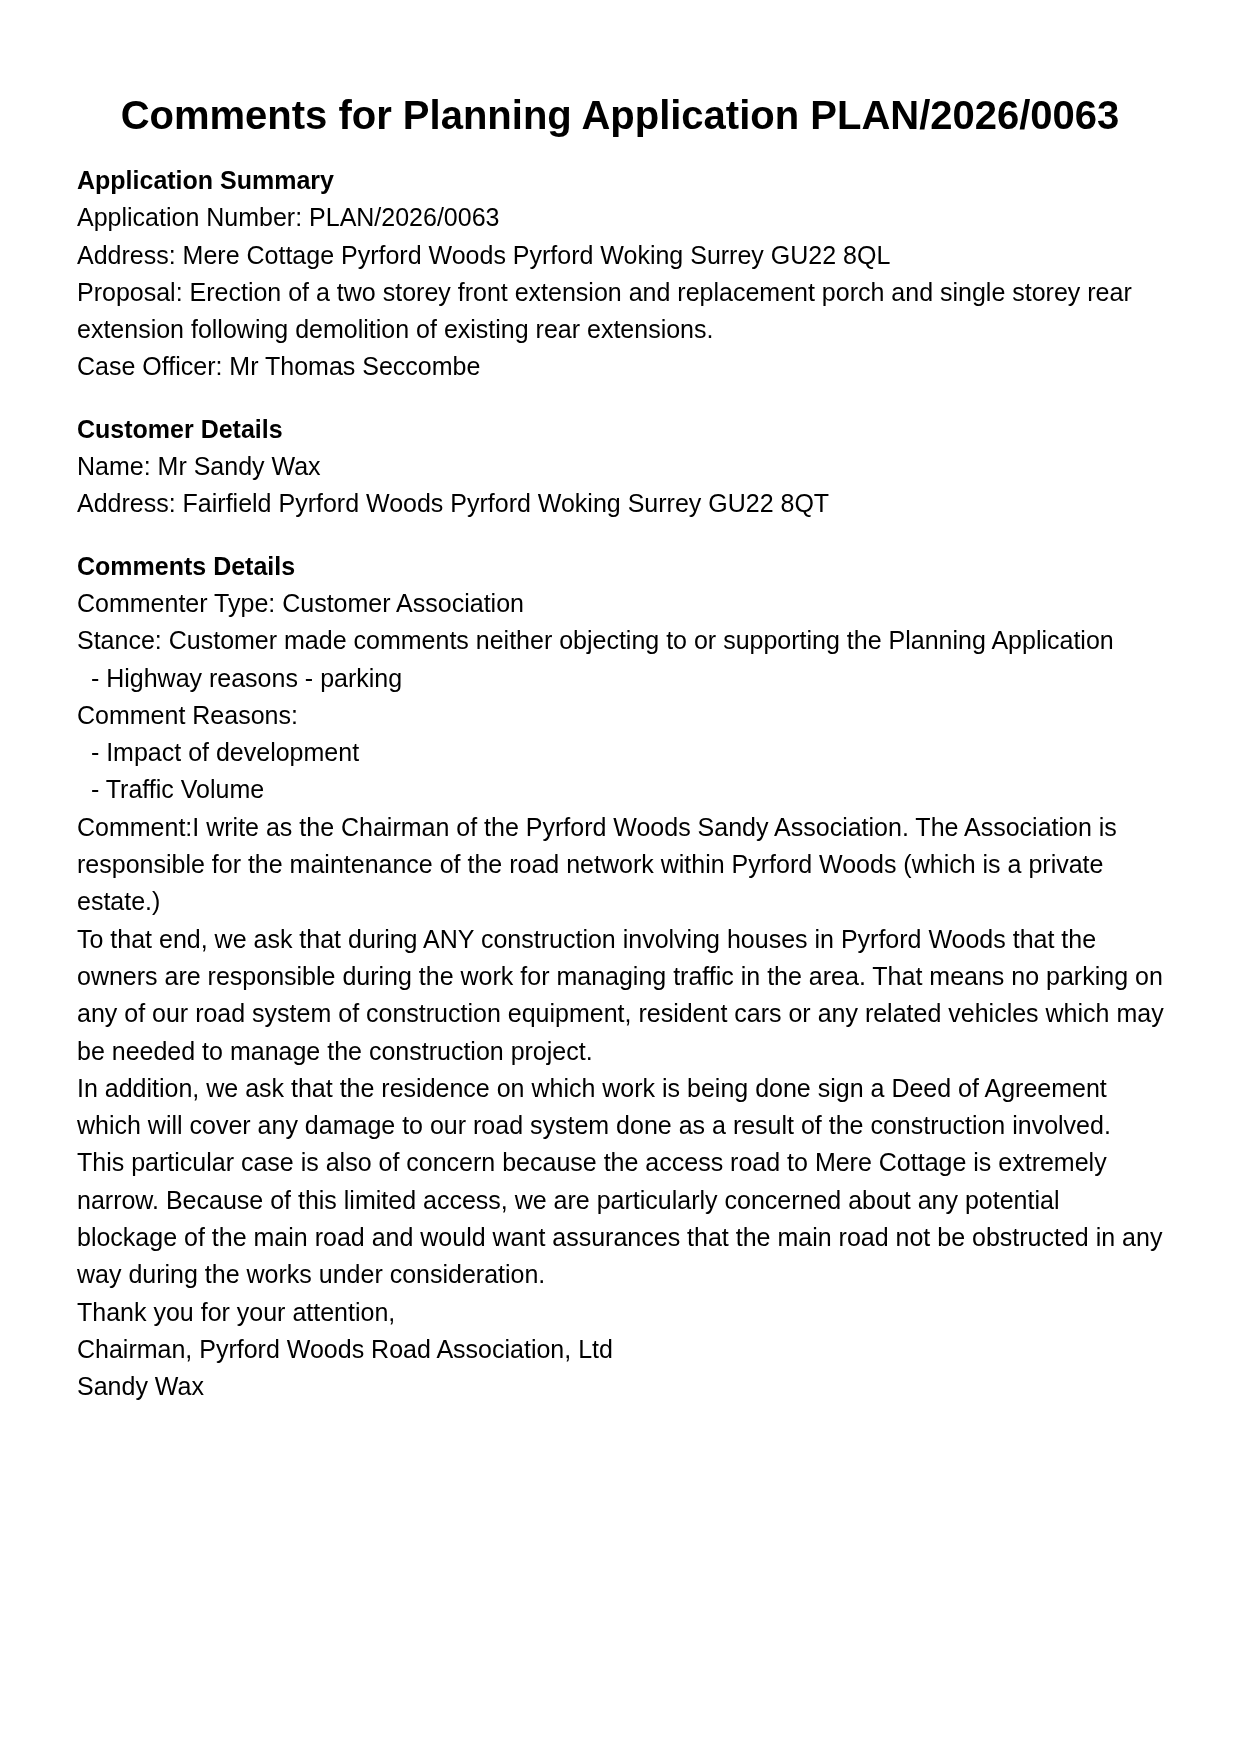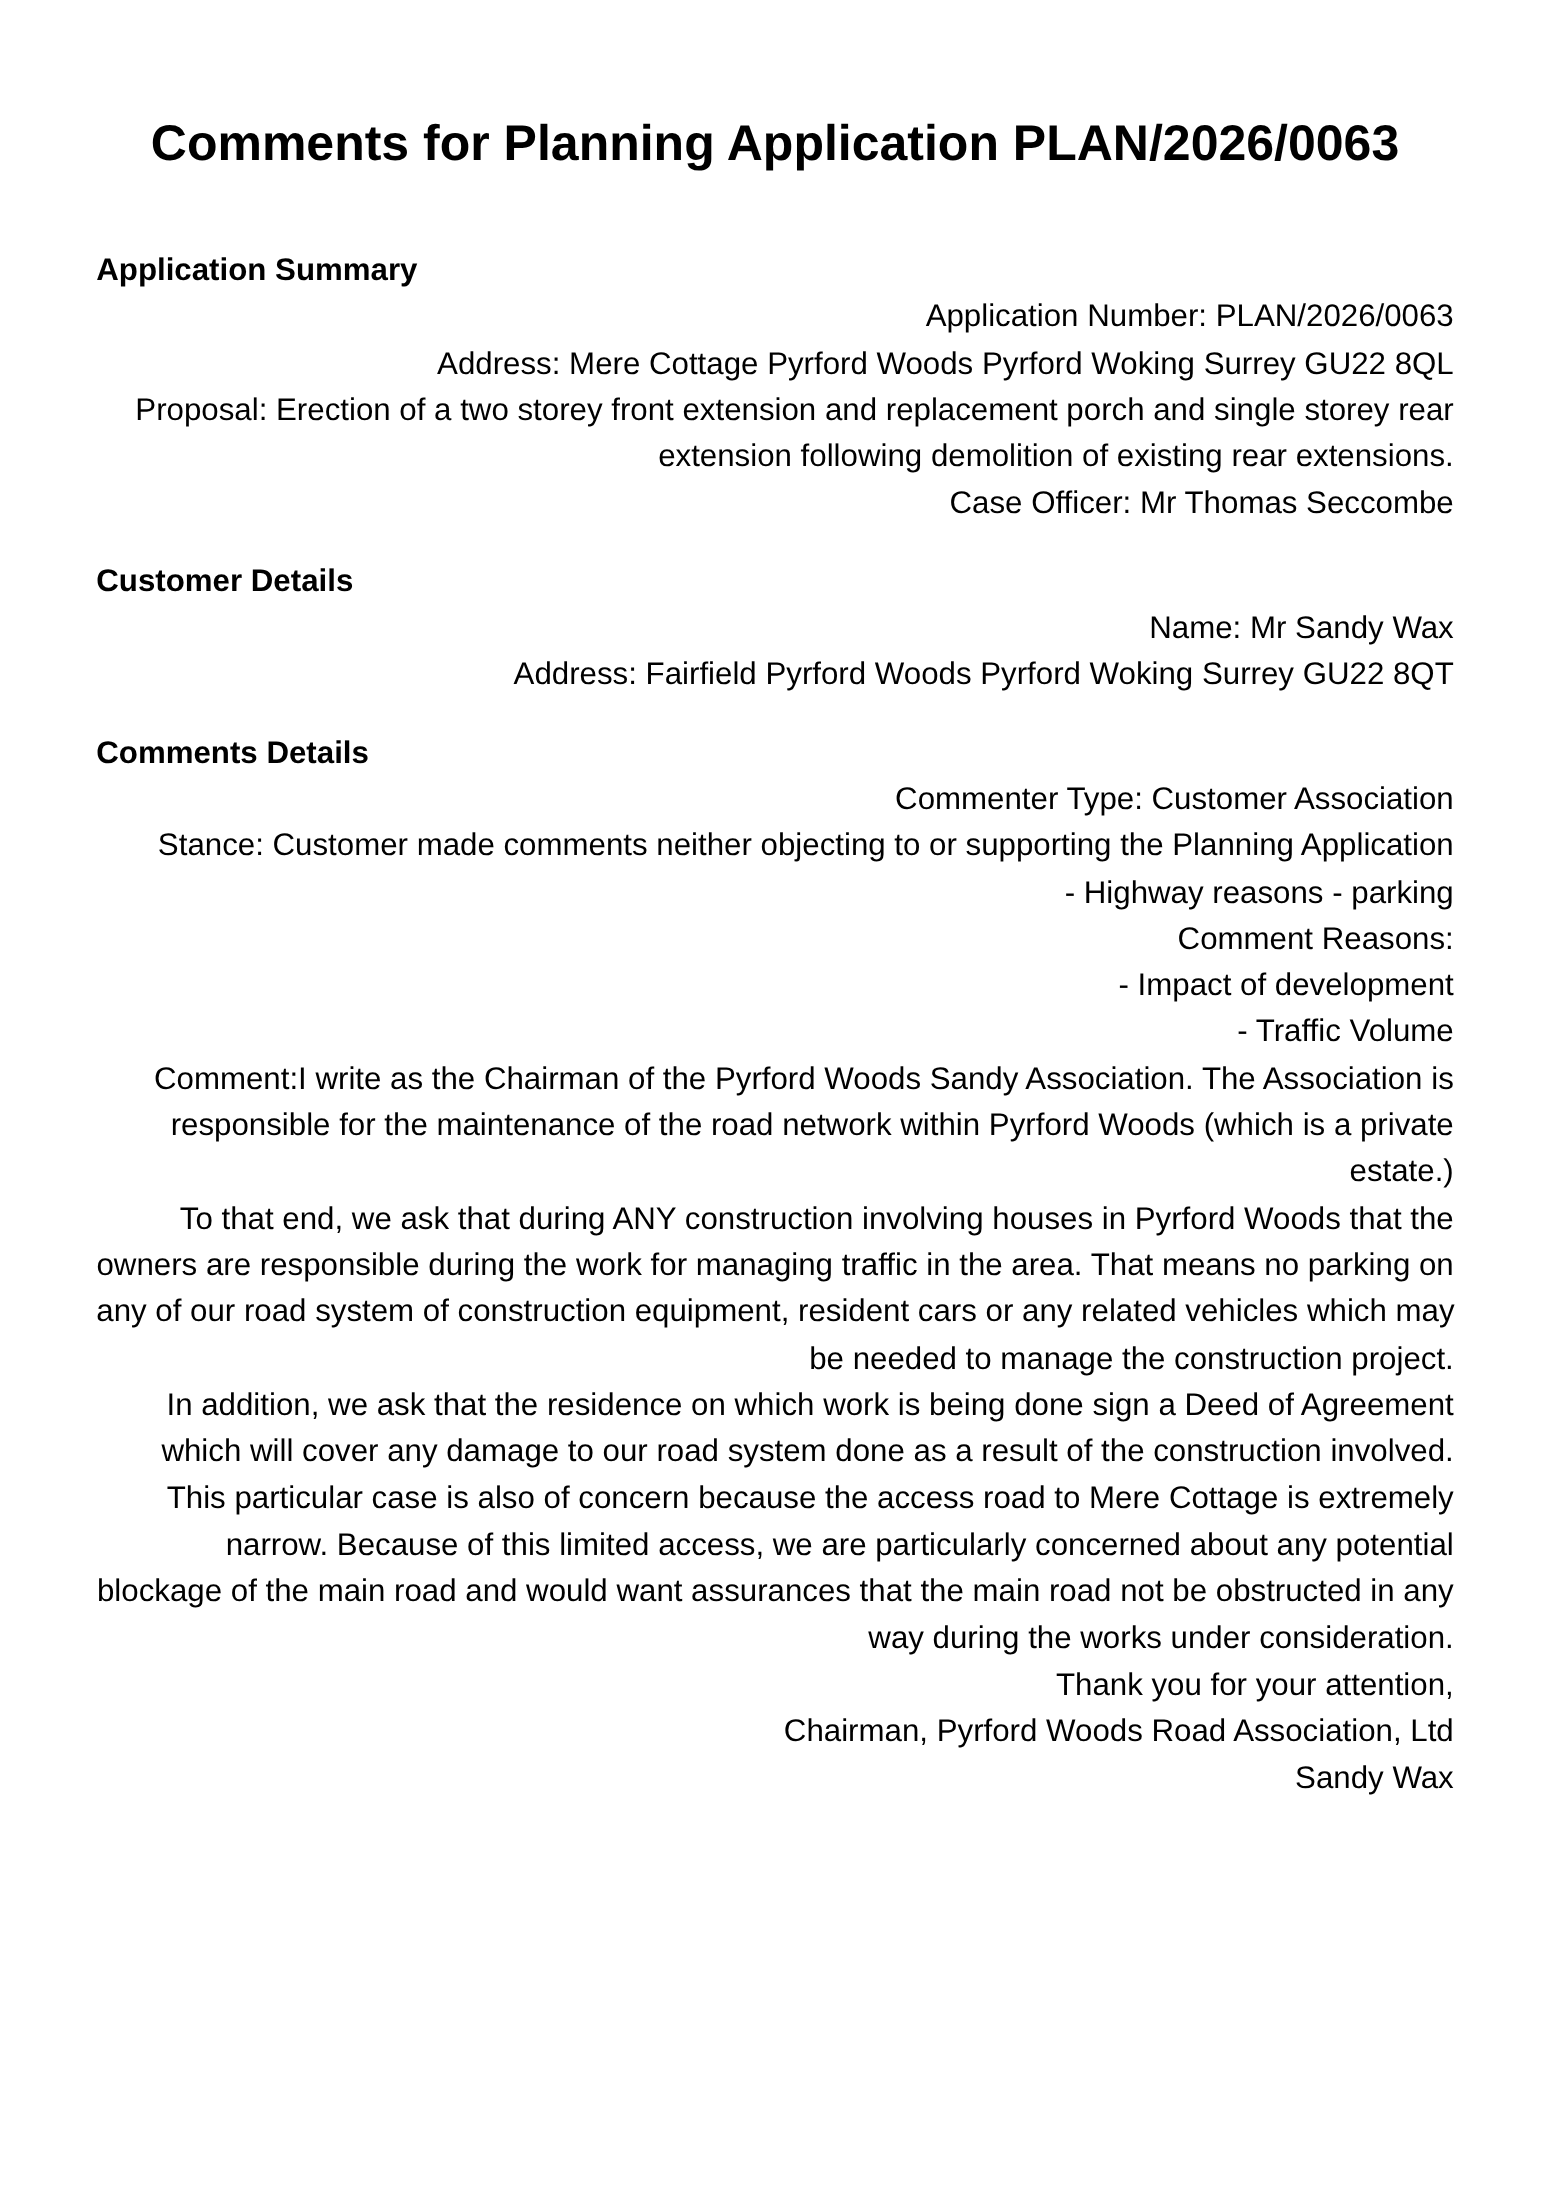--- a/index.html
+++ b/index.html
@@ -16,24 +16,24 @@
     padding: 92px 77px 0 77px;
     overflow: hidden;
   }
   .doc-title {
     font-size: 40px;
     line-height: 46px;
     font-weight: 700;
     text-align: center;
     white-space: pre;
   }
-  .section-first { margin-top: 60px; }
+  .section-first { margin-top: 24px; }
   .section { margin-top: 25px; }
   .heading { font-weight: 700; white-space: pre; }
-  .line { white-space: pre; text-align: right; }
+  .line { white-space: pre; }
 </style>
 </head>
 <body>
 
 <div class="page">
 
   <h1 class="doc-title">Comments for Planning Application PLAN/2026/0063</h1>
 
   <div class="section-first">
     <div class="heading">Application Summary</div>

